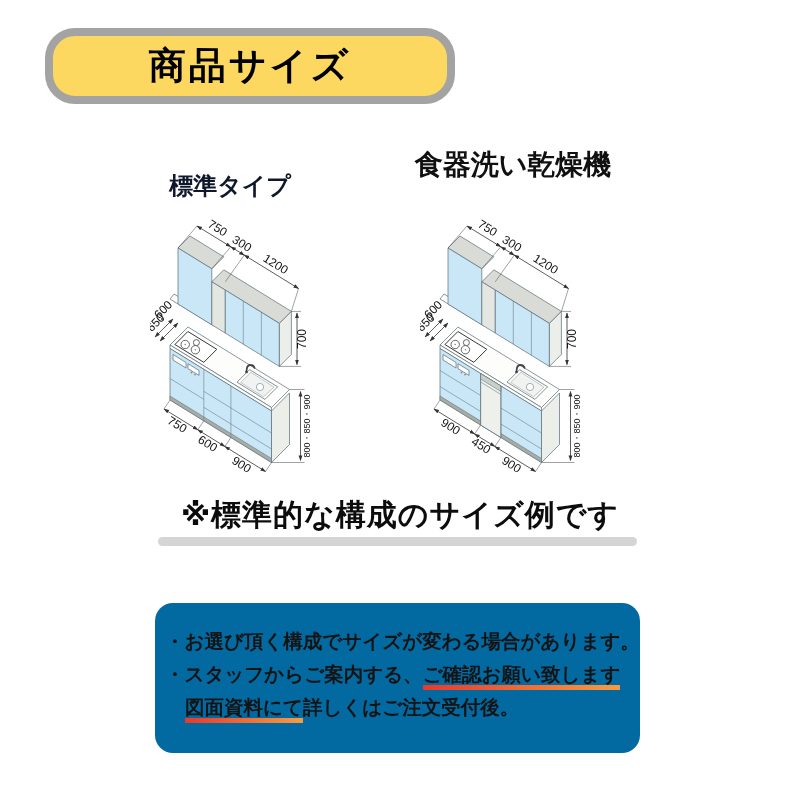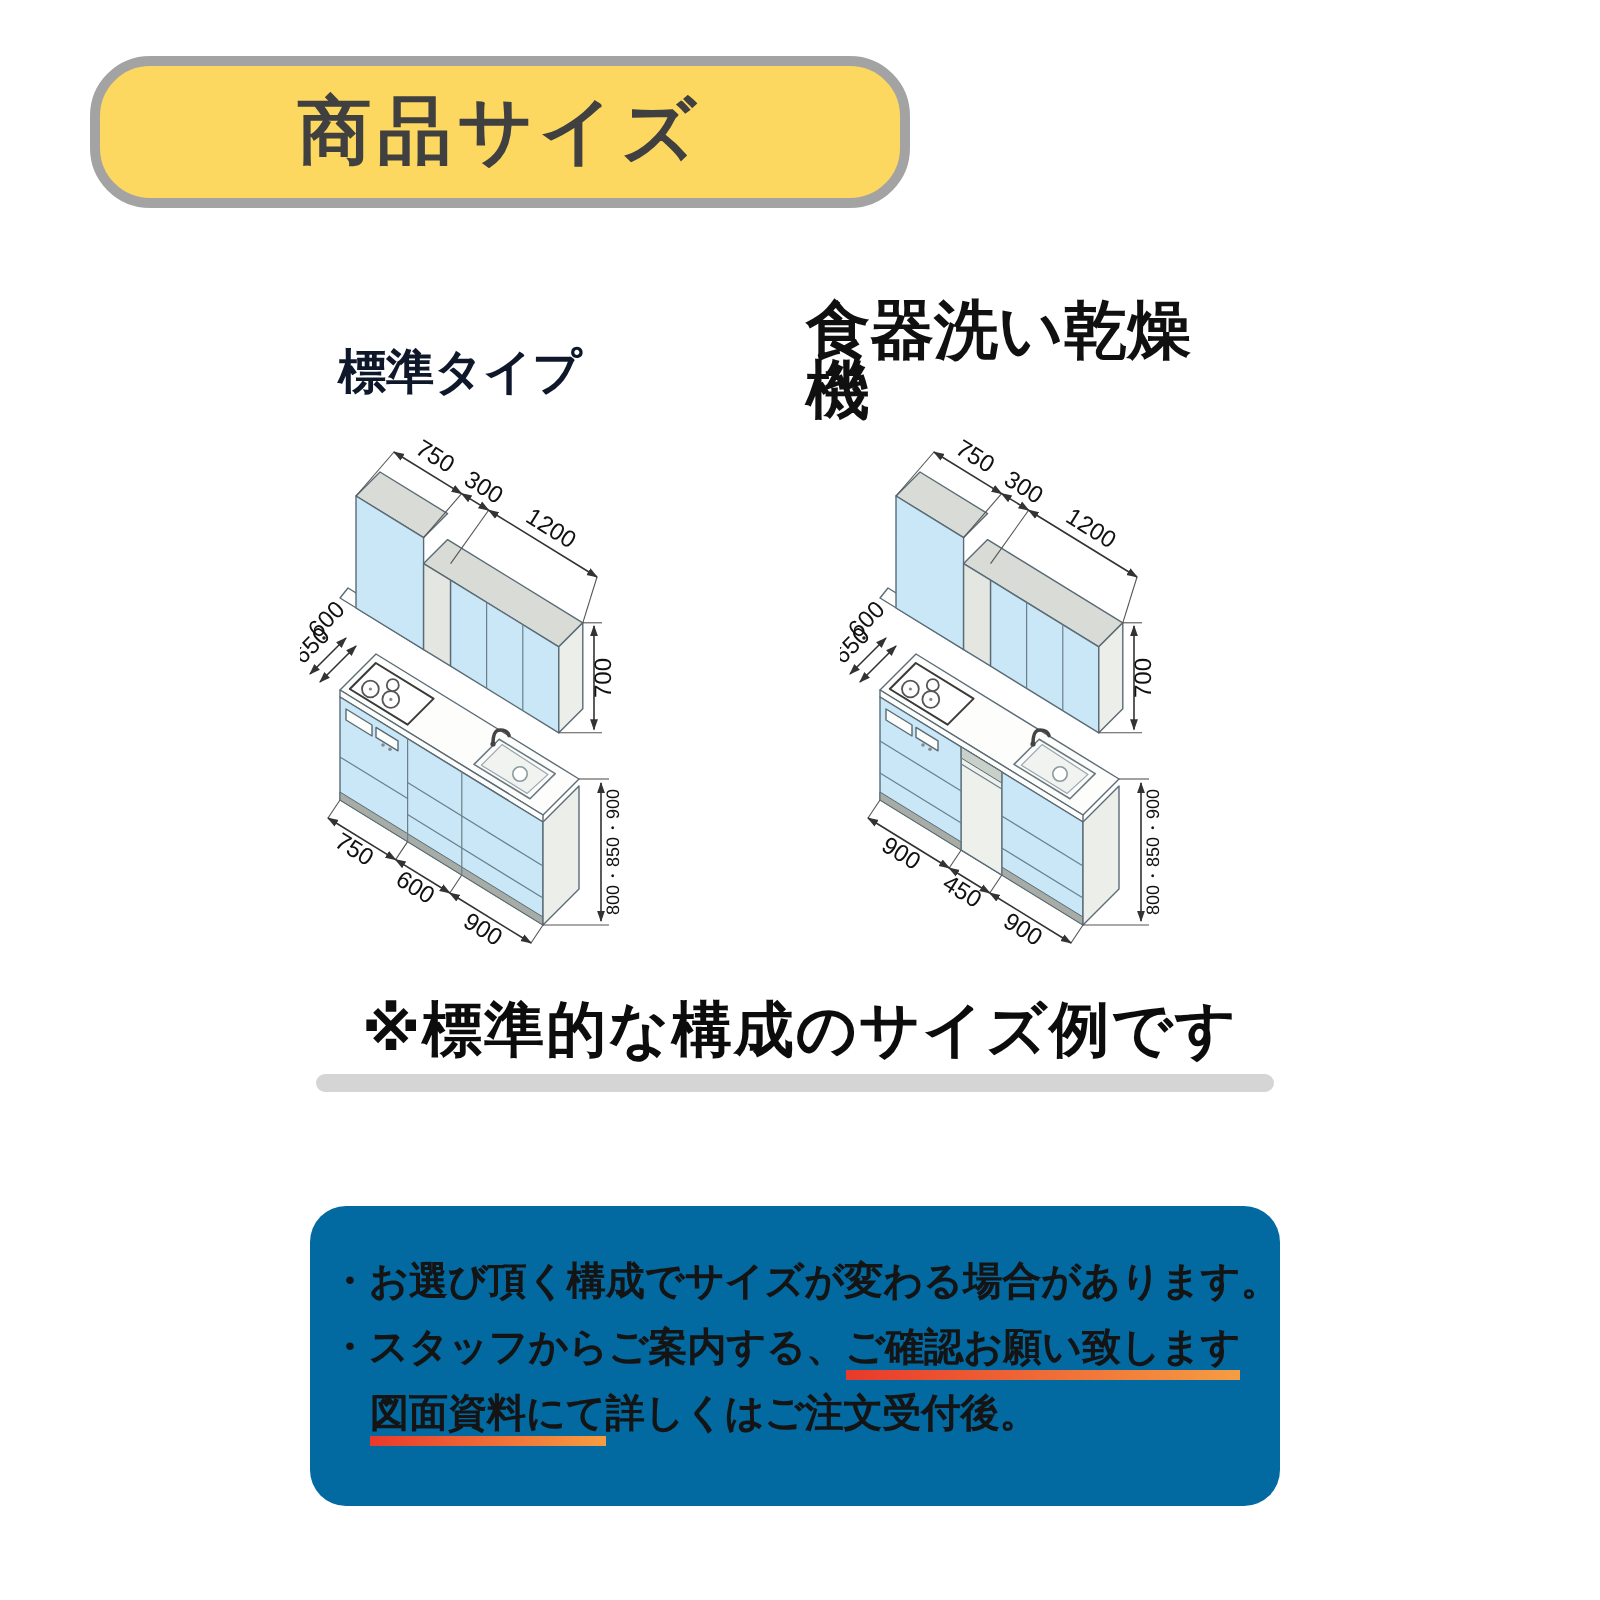--- a/index.html
+++ b/index.html
@@ -1,27 +1,27 @@
 <!DOCTYPE html>
 <html><head>
 <meta charset="utf-8">
 <style>
   html,body{margin:0;padding:0;background:#fff;}
   .page{position:relative;width:800px;height:800px;background:#ffffff;overflow:hidden;
         font-family:"Liberation Sans","DejaVu Sans",sans-serif;color:#151515;}
 
   .banner{position:absolute;left:45px;top:28px;width:410px;height:76px;box-sizing:border-box;
-          background:#fcd860;border:5px solid #a3a3a3;border-radius:30px;
+          background:#fcd860;border:8px solid #a3a3a3;border-radius:30px;
           display:flex;align-items:center;justify-content:center;
-          font-size:37px;font-weight:700;letter-spacing:3px;color:#404040;}
+          font-size:37px;font-weight:700;letter-spacing:3px;color:#000000;}
 
   .title-left{position:absolute;left:140px;top:170px;width:180px;text-align:center;
               font-size:24px;font-weight:700;color:#0f172a;}
-  .title-right{position:absolute;left:403px;top:150px;width:220px;text-align:left;
-               font-size:32px;font-weight:700;line-height:30px;color:#101010;}
+  .title-right{position:absolute;left:403px;top:150px;width:220px;text-align:center;
+               font-size:28px;font-weight:700;line-height:30px;color:#101010;}
 
   .diagram{position:absolute;width:230px;height:270px;}
   #diagL{left:150px;top:215px;}
   #diagR{left:420px;top:215px;}
 
   .caption{position:absolute;left:100px;top:495px;width:600px;text-align:center;
            font-size:30px;font-weight:700;color:#0c0c0c;letter-spacing:1px;}
   .divider{position:absolute;left:158px;top:537px;width:479px;height:9px;
            background:#d5d5d5;border-radius:5px;}
 

